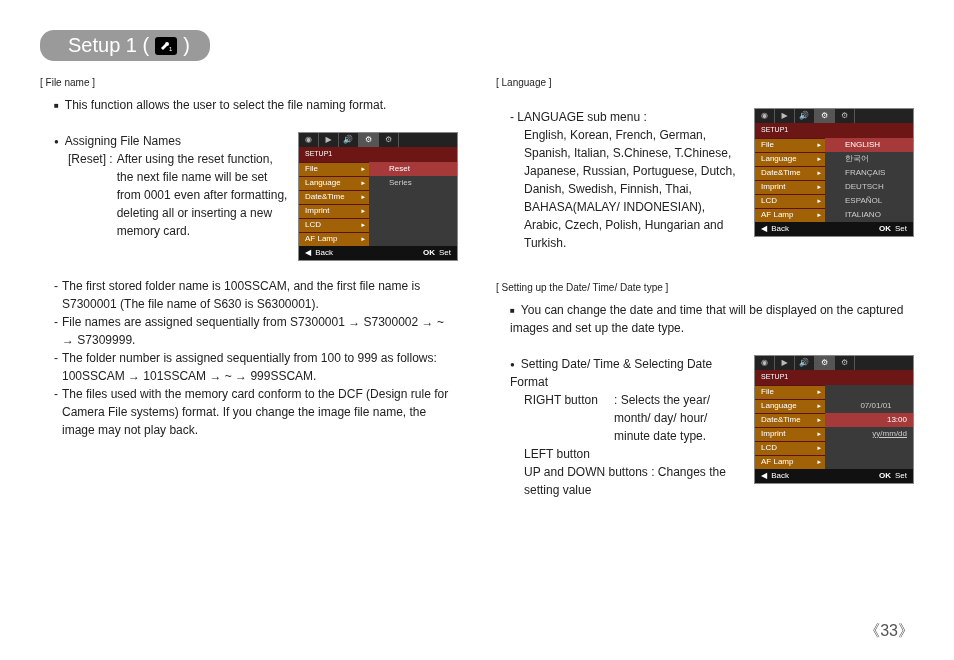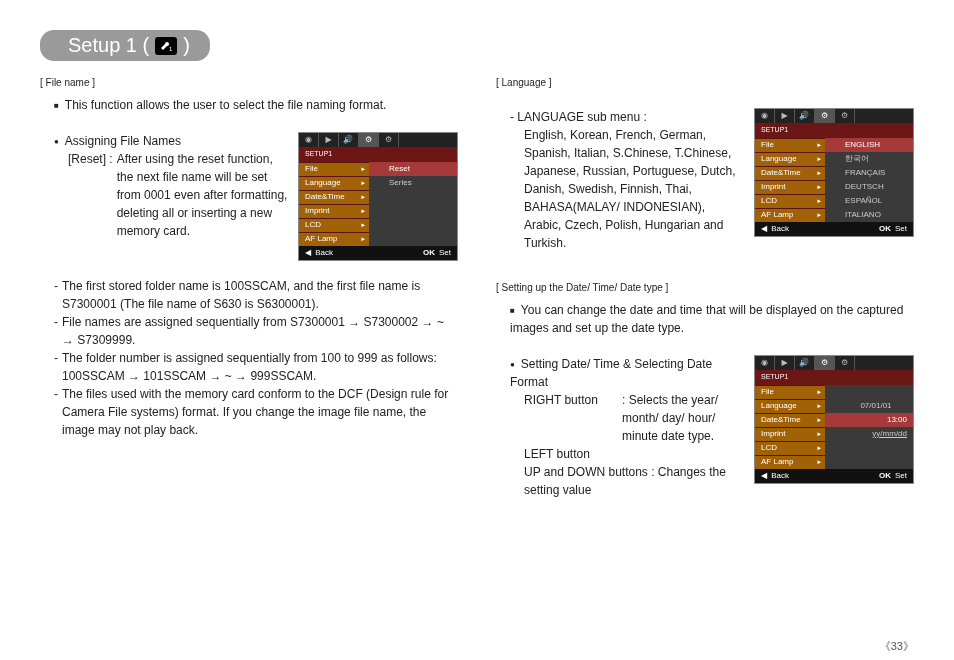--- a/index.html
+++ b/index.html
@@ -158,34 +158,34 @@
     height: 14px;
     align-items: center;
     padding: 0 6px;
     justify-content: space-between;
     color: #fff;
     font-size: 8px;
   }
   .lcd-footer .seg { display: flex; align-items: center; gap: 4px; }
   .page-number {
     position: absolute;
-    bottom: 6px;
+    bottom: 18px;
     right: 40px;
-    font-size: 11px;
+    font-size: 16px;
     color: #555;
   }
   .btn-def {
     display: flex;
     padding-left: 28px;
   }
   .btn-def .blab {
     width: 90px;
     flex-shrink: 0;
   }
-  .btn-def .btxt { flex: 1; margin-left: 8px; }
+  .btn-def .btxt { flex: 1; }
   .clear { clear: both; }
 </style>
 </head>
 <body>
 
 <div class="title-bar">
   <div class="title-tab">
     <span>Setup 1 (</span>
     <span class="title-icon">
       <svg width="14" height="12" viewBox="0 0 14 12">

